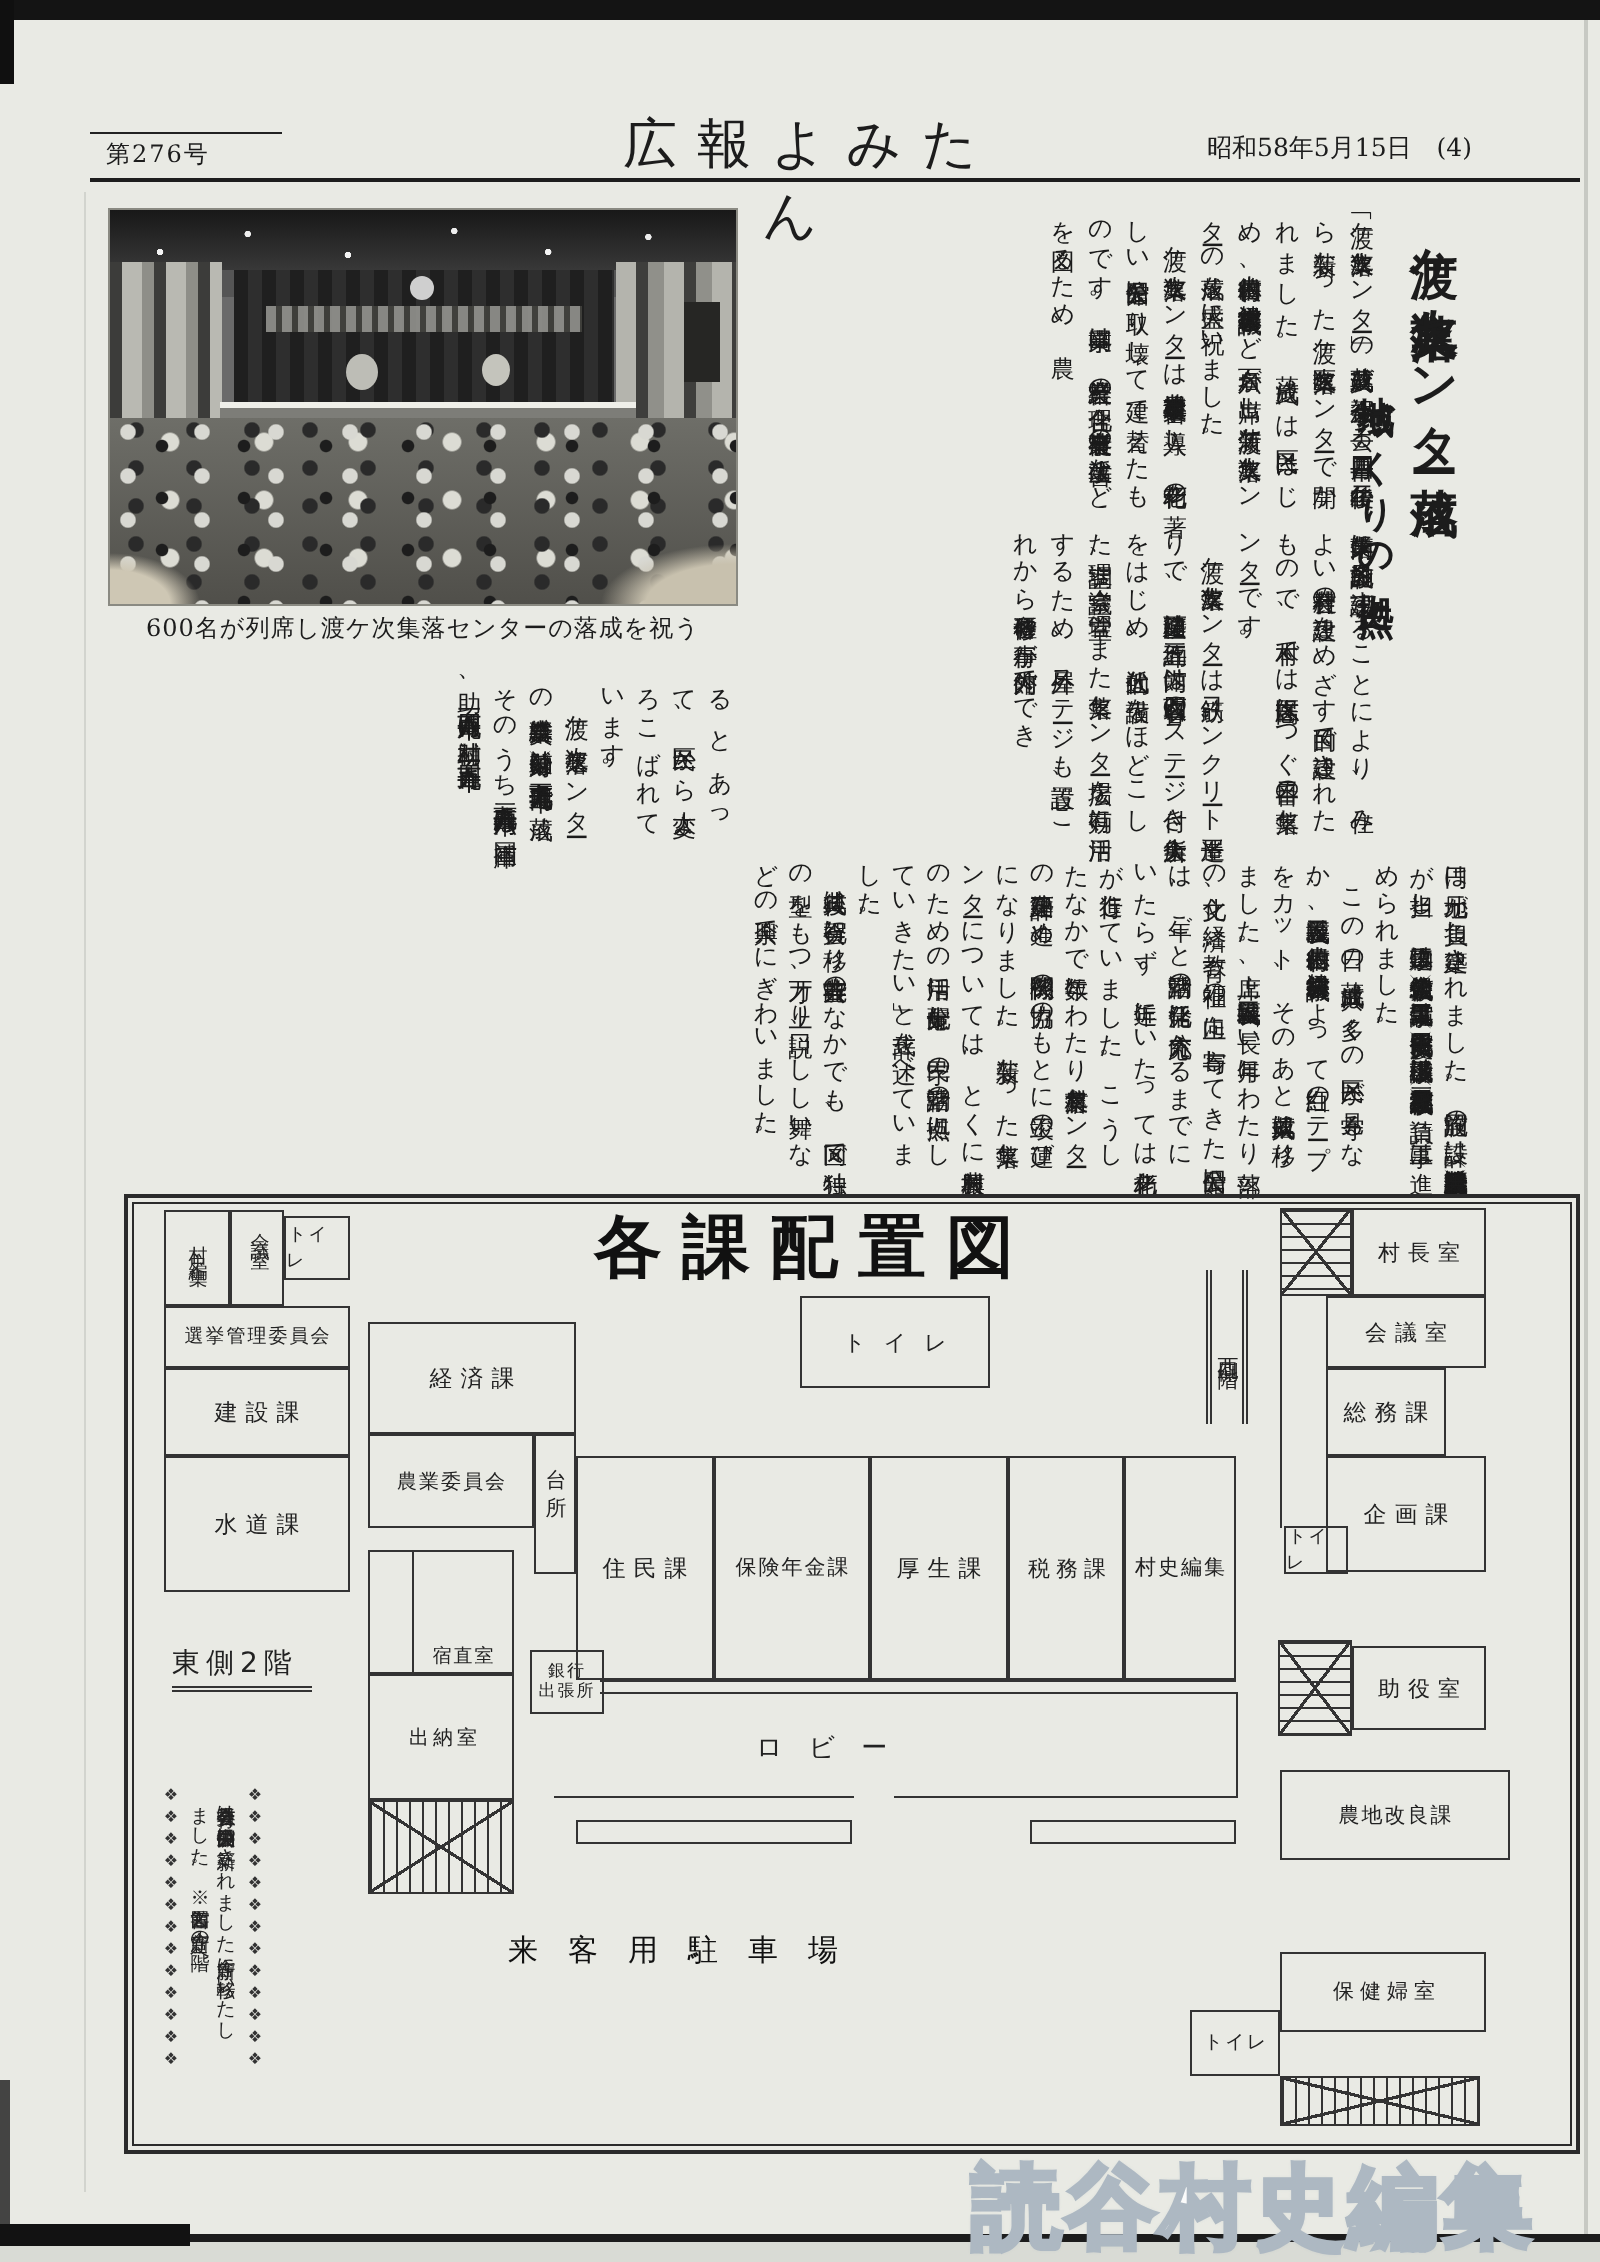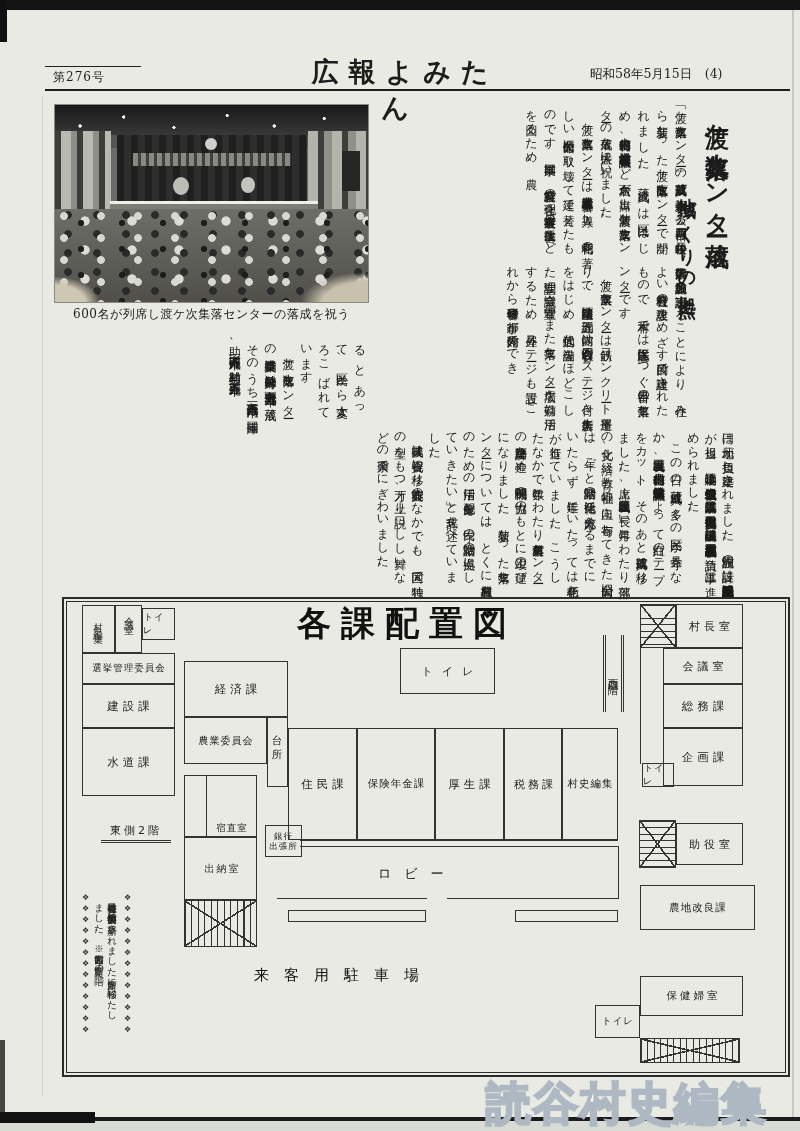--- a/index.html
+++ b/index.html
@@ -14,22 +14,22 @@
   .scan-left-low{position:absolute;left:0;top:1040px;width:5px;height:91px;background:#1a1a1a;opacity:.8}
   .scan-bottom{position:absolute;left:0;top:1117px;width:800px;height:4px;background:#1c1c1c}
   .scan-bottom-blob{position:absolute;left:0;top:1112px;width:95px;height:11px;background:#121212}
   .scan-bottom-area{position:absolute;left:0;top:1121px;width:800px;height:10px;background:#d9dbd5}
   .page-edge-r{position:absolute;left:792px;top:10px;width:2px;height:1107px;background:#c7c9c3}
   .page-edge-l{position:absolute;left:42px;top:96px;width:1px;height:1000px;background:#d2d4ce}
   
   .issue-rule{position:absolute;left:45px;top:66px;width:96px;border-top:1.5px solid #222}
   .issue{position:absolute;left:53px;top:69px;font-size:12px;letter-spacing:1px}
   .masthead{position:absolute;left:290px;top:54px;width:220px;text-align:center;
-    font-size:27px;font-weight:700;letter-spacing:10px;text-indent:10px}
-  .pubdate{position:absolute;left:590px;top:66px;width:180px;text-align:left;font-size:12.5px}
+    font-size:27px;font-weight:400;letter-spacing:10px;text-indent:10px}
+  .pubdate{position:absolute;left:556px;top:66px;width:180px;text-align:right;font-size:12.5px}
   .head-rule{position:absolute;left:45px;top:89px;width:745px;border-top:2px solid #1d1d1d}
   
   .band{position:absolute;writing-mode:vertical-rl;font-size:12px;color:#1b1b1b;
     font-family:"DejaVu Serif","Liberation Serif",serif;text-align:justify}
   .band p{margin:0;padding:0}
   .ind{text-indent:12px}
   .band-a{left:372px;top:102px;width:318px;height:146px;line-height:18.7px}
   .band-b{left:372px;top:258px;width:318px;height:152px;line-height:18.7px}
   .band-c{left:47px;top:336px;width:321px;height:76px;line-height:17.9px}
   .band-d{left:46px;top:424px;width:690px;height:153px;line-height:17.25px}
@@ -94,21 +94,21 @@
     linear-gradient(to bottom left,transparent calc(50% - .8px),#333 calc(50% - .8px) calc(50% + .8px),transparent calc(50% + .8px)),
     repeating-linear-gradient(to bottom,#333 0 1px,transparent 1px 6.5px)}
   .sv{background-image:
     linear-gradient(to bottom right,transparent calc(50% - .8px),#333 calc(50% - .8px) calc(50% + .8px),transparent calc(50% + .8px)),
     linear-gradient(to bottom left,transparent calc(50% - .8px),#333 calc(50% - .8px) calc(50% + .8px),transparent calc(50% + .8px)),
     repeating-linear-gradient(to right,#333 0 1px,transparent 1px 6.5px)}
   .hline{position:absolute;border-top:1.5px solid #333}
   .vline{position:absolute;border-left:1.5px solid #333}
   .counter{position:absolute;height:7px;border-top:1.5px solid #333;border-bottom:1.5px solid #333;box-sizing:border-box}
   .bench{position:absolute;height:12px;border:1.5px solid #333;box-sizing:border-box}
-  .east-label{position:absolute;left:39px;top:226px;width:70px;text-align:center;font-size:11px;
+  .east-label{position:absolute;left:24px;top:226px;width:70px;text-align:left;font-size:14px;
     letter-spacing:3px;border-bottom:3px double #333;padding-bottom:2px}
   .west-label{position:absolute;left:541px;top:38px;height:77px;width:15px;
     writing-mode:vertical-rl;font-size:10.5px;letter-spacing:2px;
     border-left:3px double #333;border-right:3px double #333;
     display:flex;align-items:center;justify-content:center}
   .note{position:absolute;left:18px;top:296px;height:128px;display:flex;gap:3px}
   .note-marks{writing-mode:vertical-rl;font-size:8px;line-height:10px;letter-spacing:2px;color:#333;height:126px}
   .note-text{writing-mode:vertical-rl;font-size:9.5px;line-height:13px;height:122px;
     font-family:"DejaVu Serif","Liberation Serif",serif;margin-top:3px}
   .lobby-label{position:absolute;left:316px;top:268px;width:90px;font-size:13px;letter-spacing:13px;text-indent:0}
@@ -219,21 +219,21 @@
   <div class="rm ls0" style="left:500px;top:131px;width:56px;height:112px;font-size:10.5px">村史編集</div>
   <div class="counter" style="left:238px;top:243px;width:318px"></div>
 
   <div class="rm" style="left:338px;top:51px;width:95px;height:46px;font-size:11px;letter-spacing:9px;text-indent:9px">トイレ</div>
 
   <div class="west-label">西側二階</div>
   <div class="vline" style="left:578px;top:7px;height:160px"></div>
   <div class="stairs sh" style="left:578px;top:7px;width:36px;height:44px"></div>
   <div class="rm" style="left:614px;top:7px;width:67px;height:44px">村長室</div>
   <div class="rm" style="left:601px;top:51px;width:80px;height:36px">会議室</div>
-  <div class="rm" style="left:601px;top:87px;width:80px;height:44px;font-size:11.5px">総務課</div>
+  <div class="rm" style="left:601px;top:87px;width:60px;height:44px;font-size:11.5px">総務課</div>
   <div class="rm" style="left:601px;top:131px;width:80px;height:58px;font-size:11.5px">企画課</div>
   <div class="rm ls0" style="left:580px;top:166px;width:32px;height:24px;font-size:9px">トイレ</div>
   <div class="stairs sh" style="left:577px;top:223px;width:37px;height:48px"></div>
   <div class="rm" style="left:614px;top:226px;width:67px;height:42px">助役室</div>
   <div class="rm ls0" style="left:578px;top:288px;width:115px;height:45px;font-size:10.5px">農地改良課</div>
   <div class="rm" style="left:578px;top:379px;width:103px;height:40px;font-size:10.5px;letter-spacing:3px">保健婦室</div>
   <div class="rm ls0" style="left:533px;top:408px;width:45px;height:33px;font-size:9.5px">トイレ</div>
   <div class="stairs sv" style="left:578px;top:441px;width:100px;height:25px"></div>
 
   <div class="lobby-label">ロビー</div>

